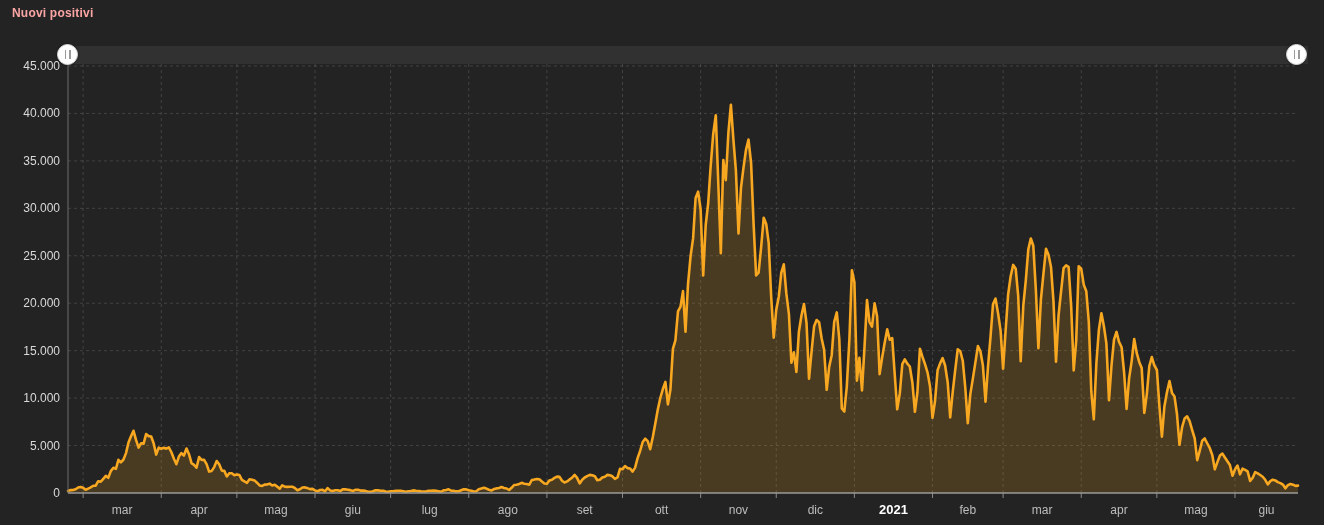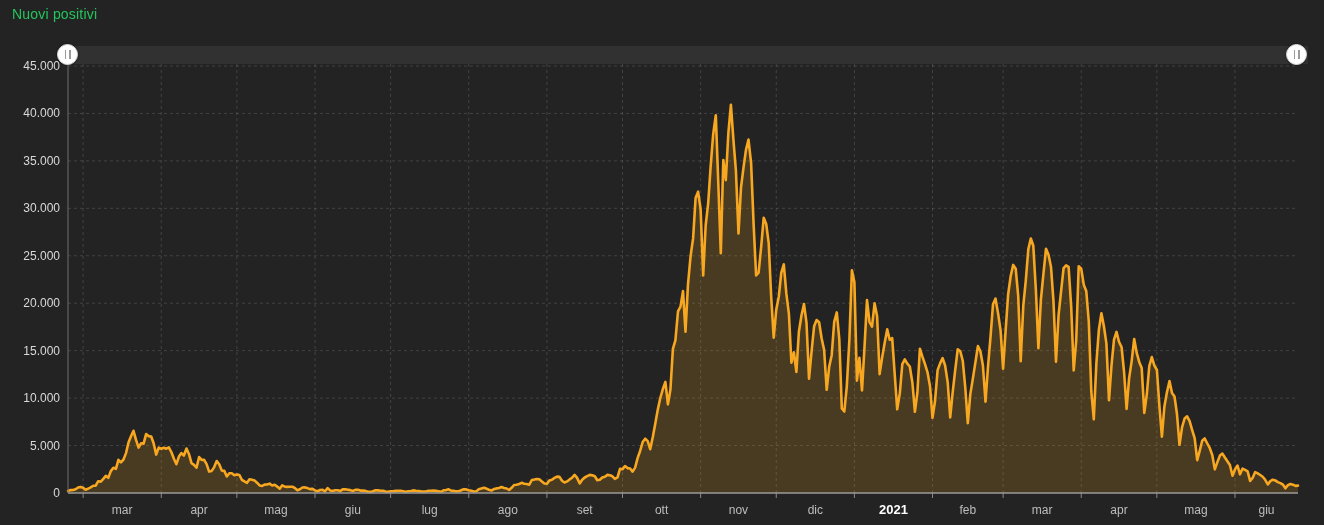--- a/index.html
+++ b/index.html
@@ -6,21 +6,21 @@
   body {
     width: 1324px; height: 525px;
     background: #232323;
     overflow: hidden;
     position: relative;
     font-family: "Liberation Sans", sans-serif;
   }
   .panel { position: absolute; inset: 0; }
   .chart-title {
     position: absolute; left: 12px; top: 6px;
-    color: #22c55e; font-size: 14px; font-weight: normal;
+    color: #fca5a5; font-size: 12px; font-weight: bold;
     letter-spacing: 0.2px;
   }
   svg#chart { position: absolute; left: 0; top: 0; }
   svg text { font-family: "Liberation Sans", sans-serif; }
   .slider { position: absolute; left: 0; top: 0; width: 100%; height: 70px; pointer-events: none; }
   .slider .track {
     position: absolute; left: 68px; top: 46px;
     width: 1240px; height: 18px;
     background: #313131;
     pointer-events: auto; cursor: pointer;

